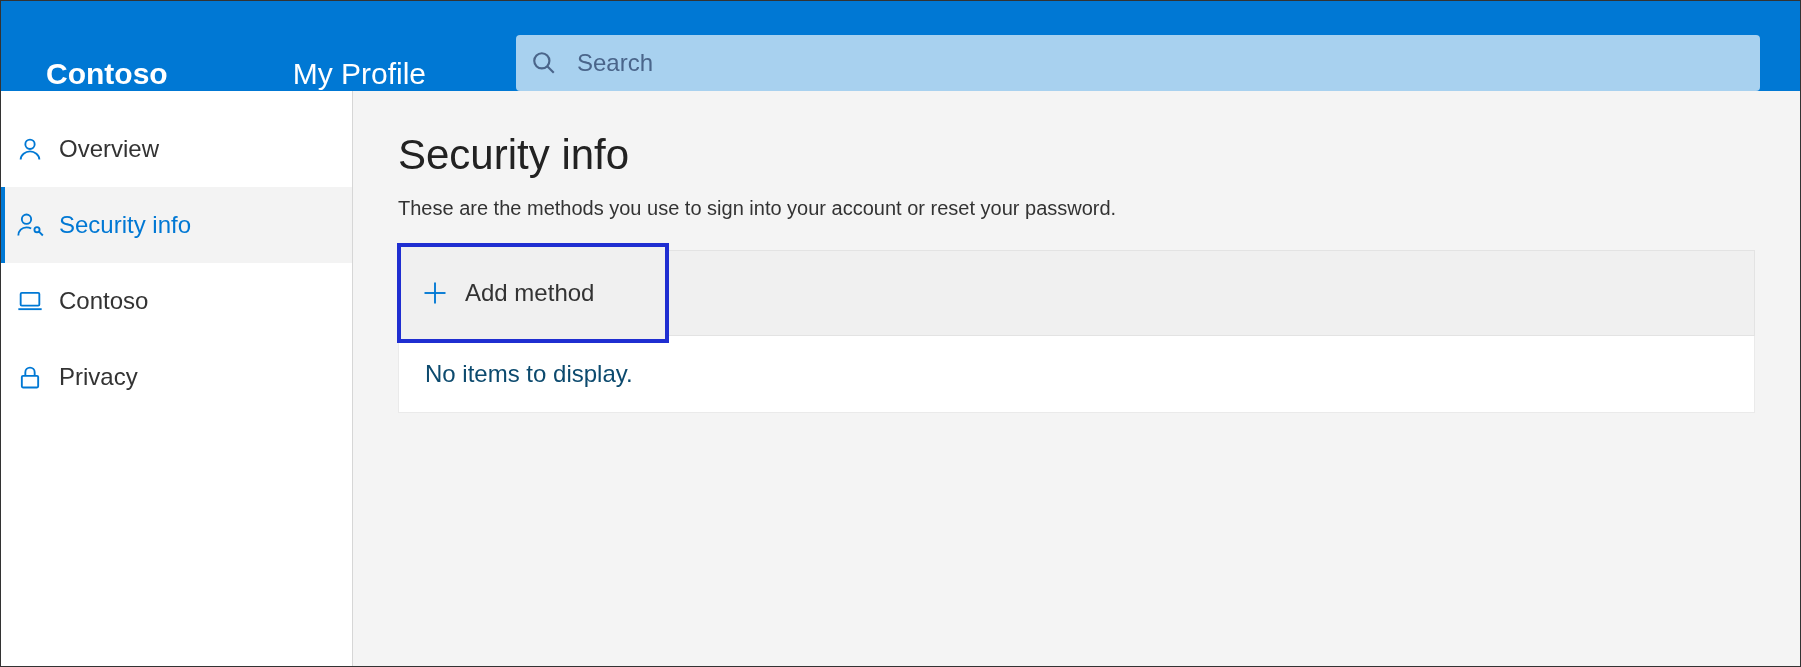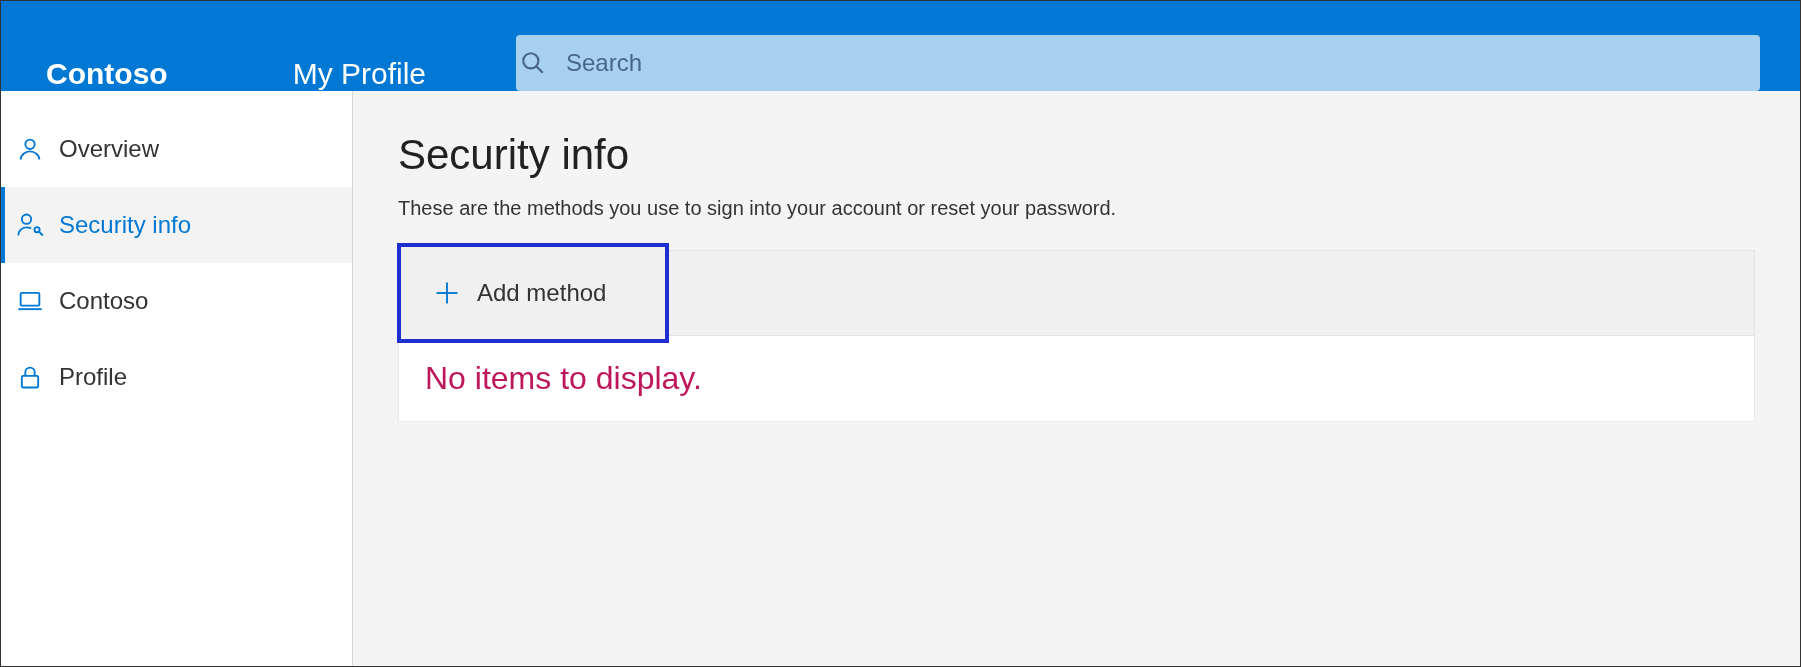--- a/index.html
+++ b/index.html
@@ -36,21 +36,21 @@
       padding: 0 20px;
       margin-left: 50px;
     }
     .search-container {
       flex: 1;
       background: #a8d1ef;
       border-radius: 4px;
       height: 56px;
       display: flex;
       align-items: center;
-      padding: 0 4px;
+      padding: 0 15px;
       margin-left: 40px;
       margin-right: 20px;
     }
     .search-icon-svg {
       width: 26px;
       height: 26px;
       margin-right: 20px;
       flex-shrink: 0;
     }
     .search-input {
@@ -128,39 +128,39 @@
       align-items: center;
       width: 100%;
     }
     .add-method-button {
       border: 4px solid #1f2ed1;
       background: #f0f0f0;
       height: 100px;
       width: 272px;
       display: flex;
       align-items: center;
-      padding: 0 32px;
+      padding: 0 20px;
       cursor: pointer;
       font-size: 24px;
       color: #333;
       margin-top: -8px;
       margin-bottom: -8px;
       margin-left: -2px;
     }
     .plus-icon {
       width: 28px;
       height: 28px;
       margin-right: 16px;
       flex-shrink: 0;
     }
     .items-panel {
       background: #fff;
       padding: 24px 26px;
-      font-size: 32px;
-      color: #be185d;
+      font-size: 24px;
+      color: #0c4a6e;
       border: 1px solid #eaeaea;
       border-top: none;
     }
   </style>
 </head>
 <body>
 
 <div class="header">
   <div class="brand">Contoso</div>
   <div class="section-title">My Profile</div>
@@ -211,21 +211,21 @@
       <span>Contoso</span>
     </div>
 
     <div class="sidebar-item">
       <span class="sidebar-icon">
         <svg viewBox="0 0 24 24" fill="none" stroke="#0078d4" stroke-width="1.6">
           <rect x="5" y="11" width="14" height="10" rx="1"></rect>
           <path d="M8 11V8a4 4 0 0 1 8 0v3"></path>
         </svg>
       </span>
-      <span>Profile</span>
+      <span>Privacy</span>
     </div>
 
   </div>
 
   <div class="main">
     <h1 class="page-title">Security info</h1>
     <p class="page-description">These are the methods you use to sign into your account or reset your password.</p>
 
     <div class="methods-bar">
       <div class="add-method-button">

